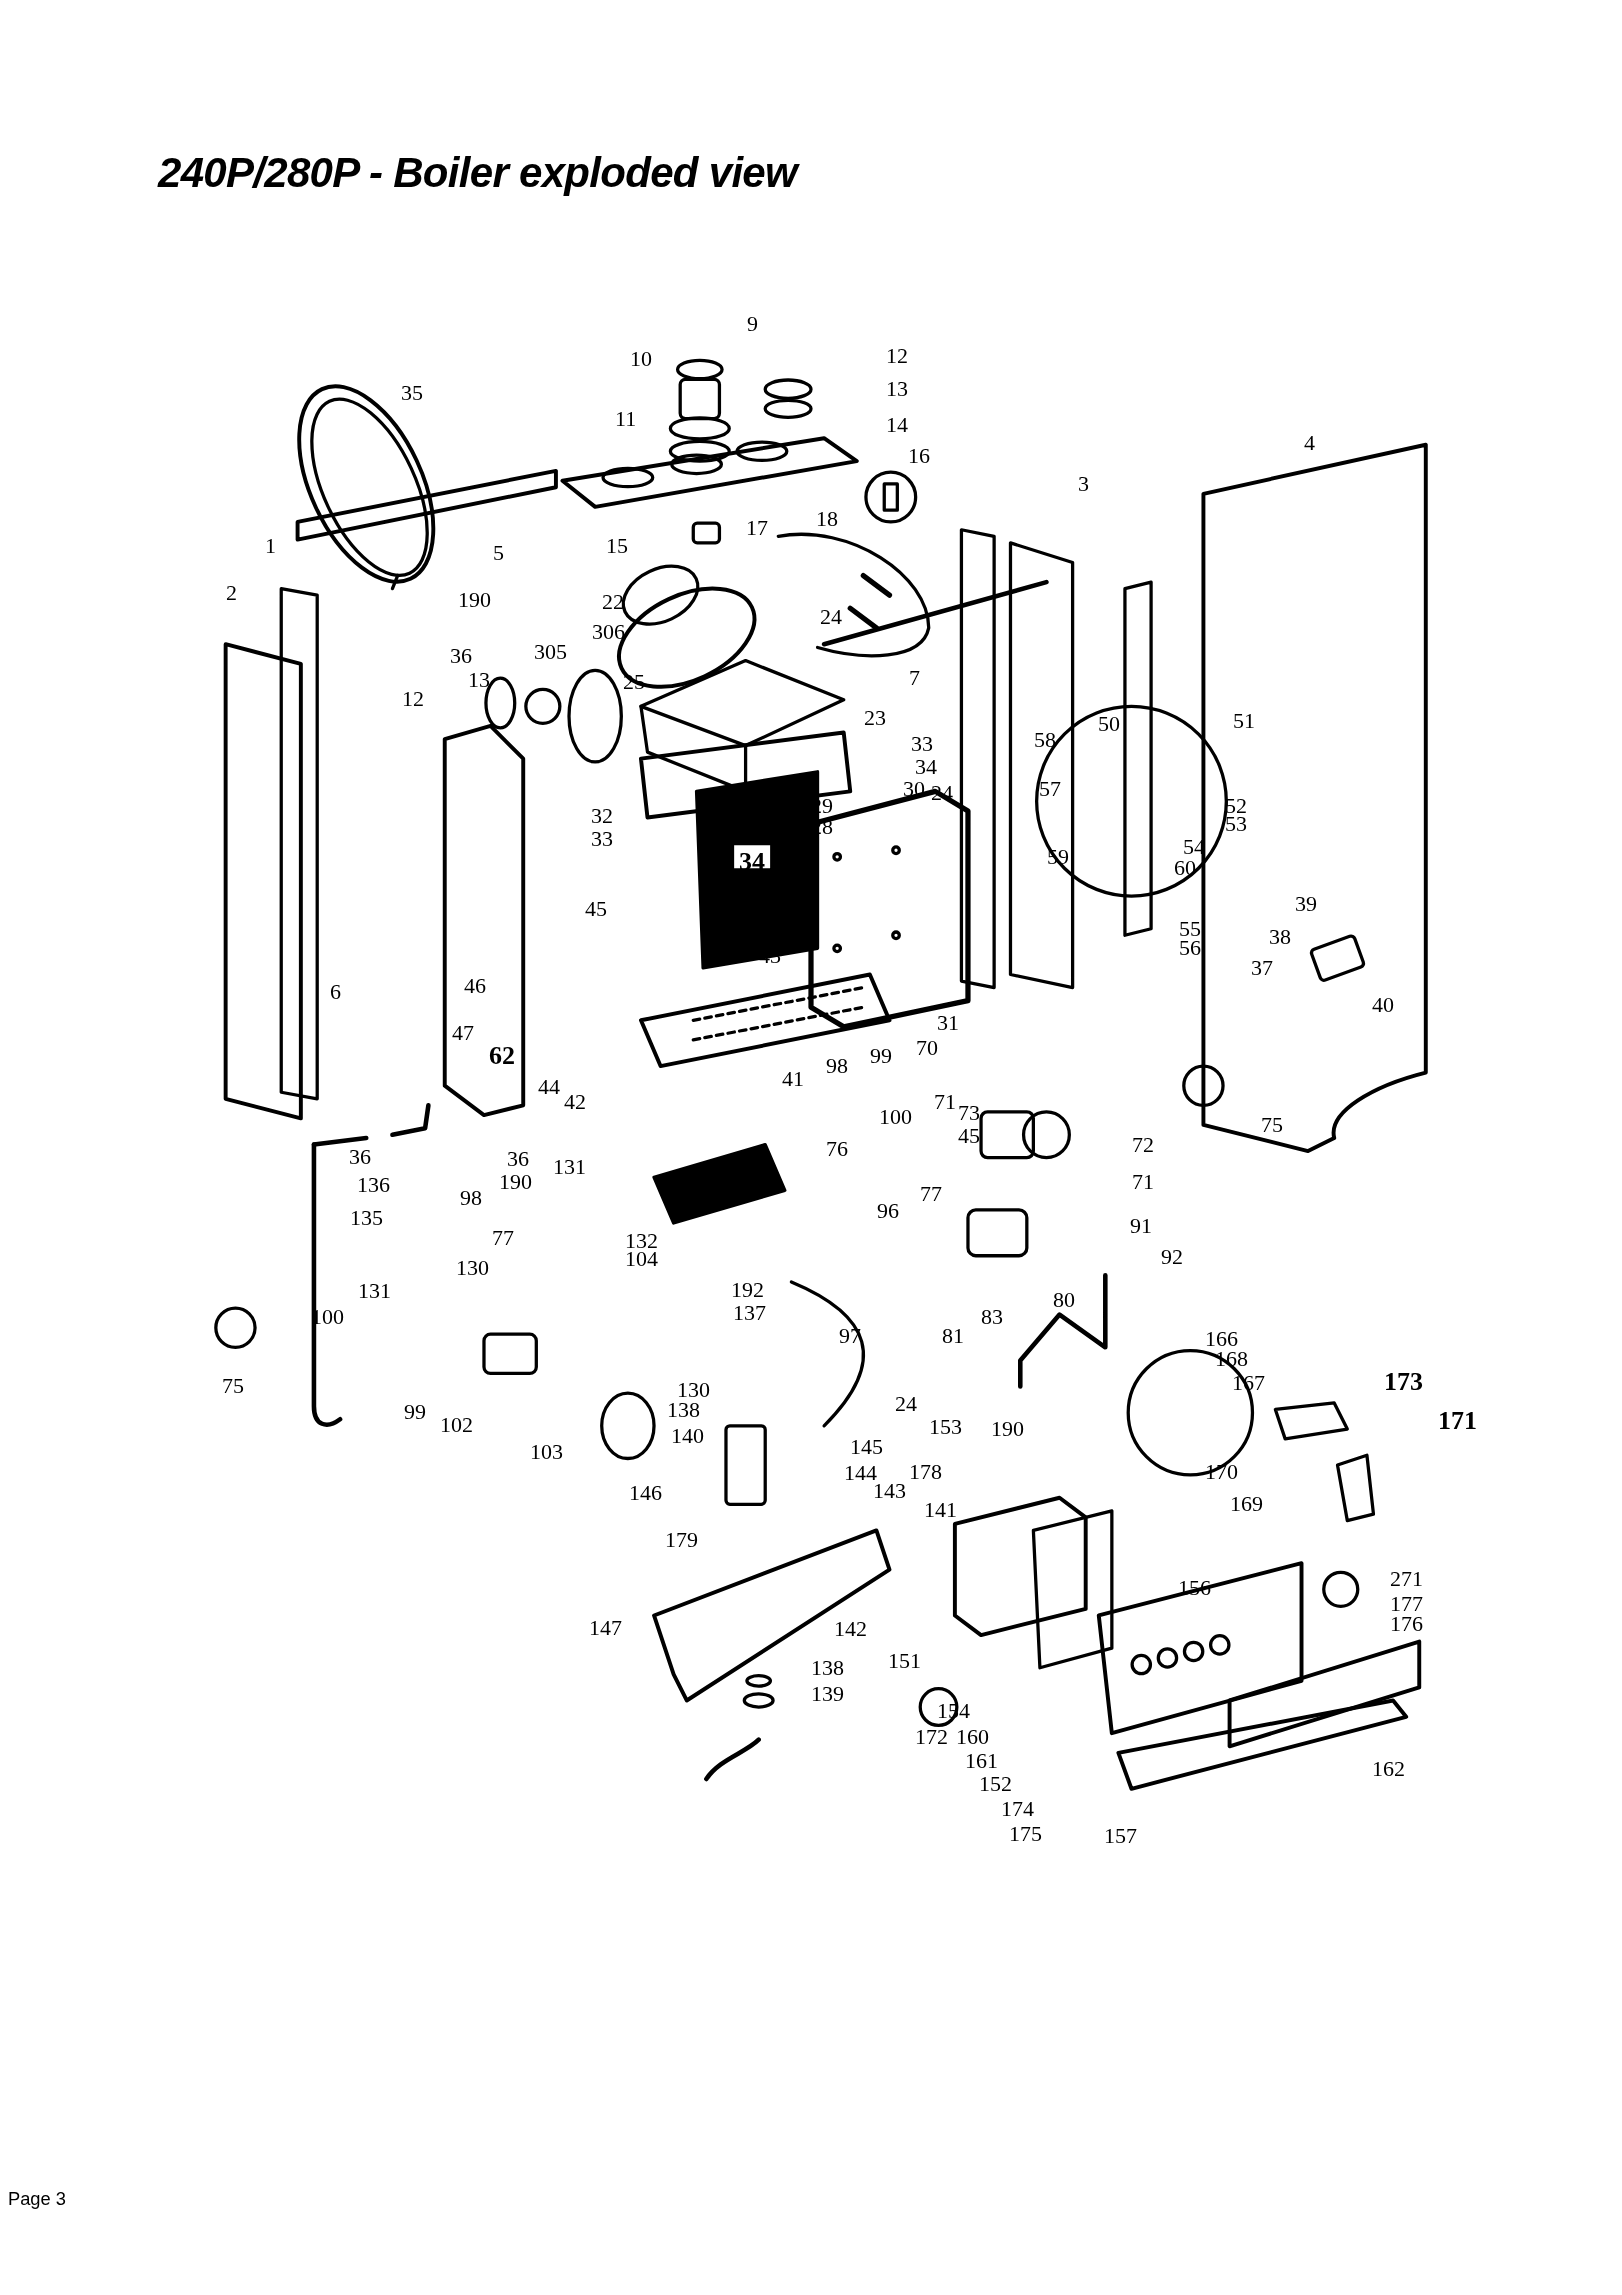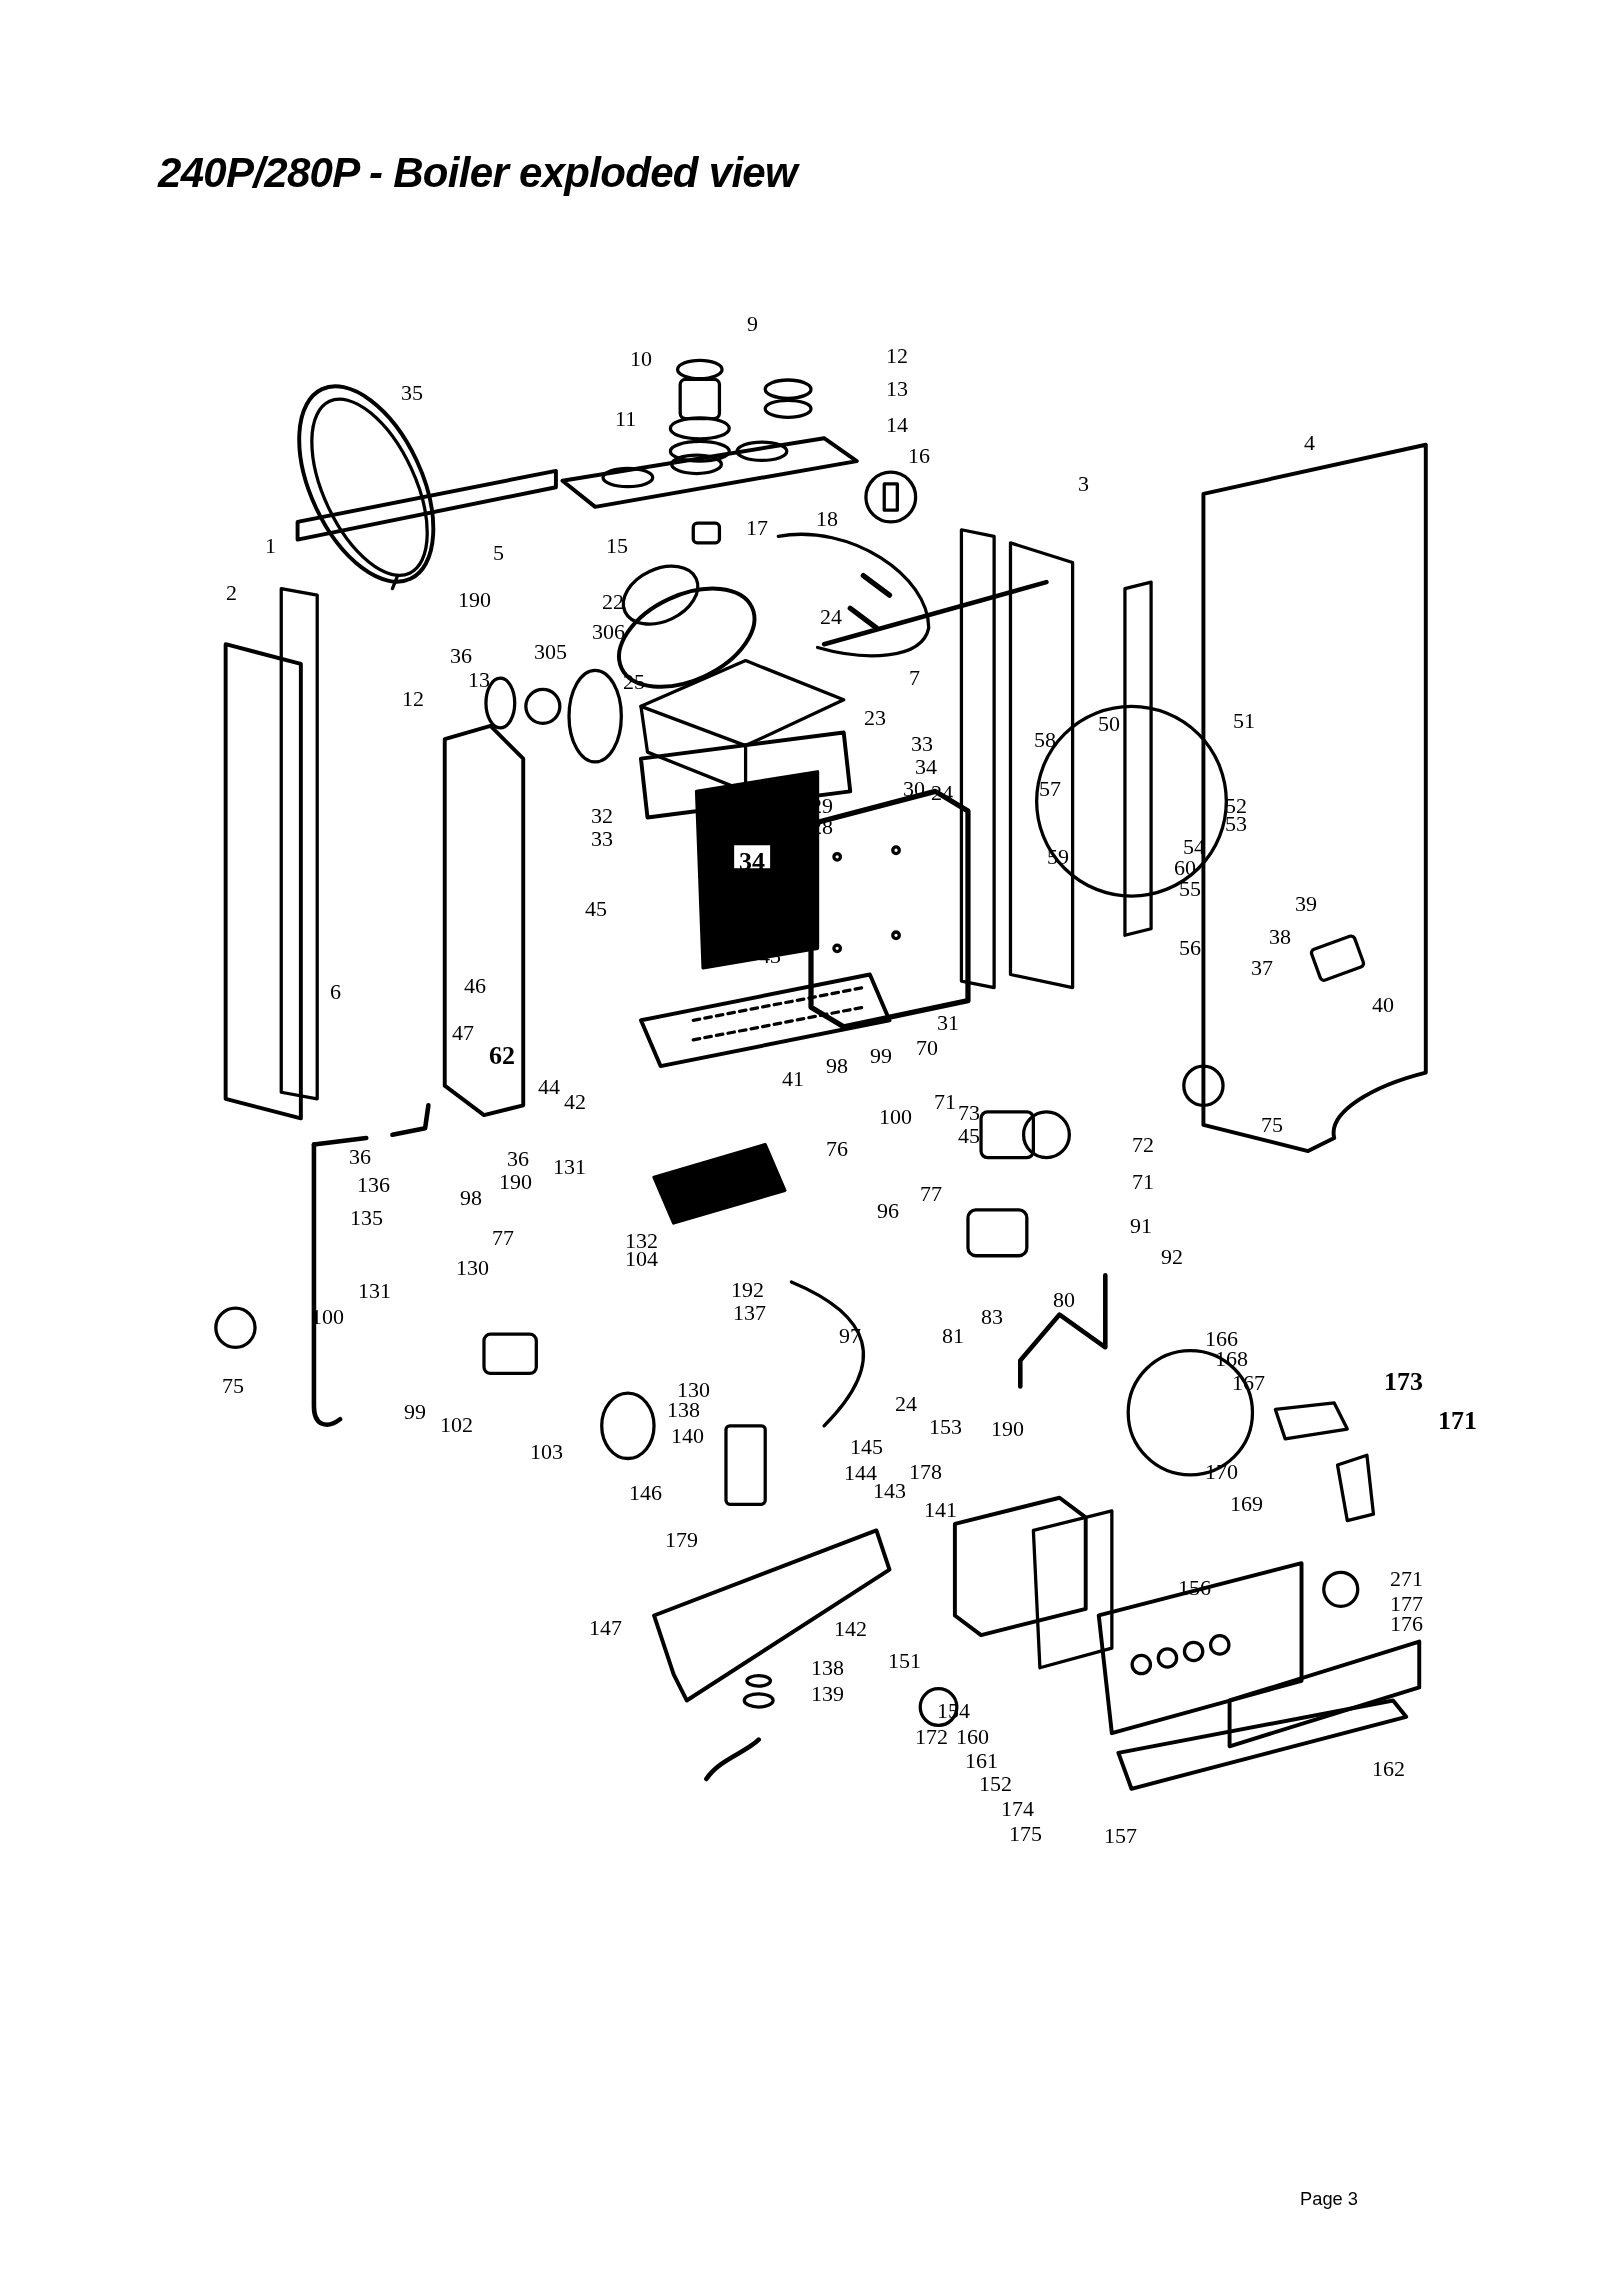--- a/index.html
+++ b/index.html
@@ -6,21 +6,21 @@
   body { width: 1622px; height: 2295px; position: relative; overflow: hidden;
          font-family: "Liberation Sans", sans-serif; color: #000; }
   .page-title { position: absolute; left: 158px; top: 149px; margin: 0;
                 font-family: "Liberation Sans", sans-serif; font-weight: bold; font-style: italic;
                 font-size: 42px; letter-spacing: -0.7px; color: #000; }
   .diagram { position: absolute; left: 0; top: 0; width: 1622px; height: 2295px; }
   .diagram svg { position: absolute; left: 0; top: 0; }
   .callout { position: absolute; font-family: "Liberation Serif", serif; font-size: 22px;
              line-height: 1; color: #000; white-space: nowrap; }
   .callout.big { font-size: 26px; font-weight: bold; }
-  .footer { position: absolute; left: 16px; width: 1342px; top: 2188px; text-align: right;
+  .footer { position: absolute; left: 8px; width: 1342px; top: 2188px; text-align: left;
             font-family: "Liberation Sans", sans-serif; font-size: 18.3px; color: #000; }
 </style>
 </head>
 <body>
 
 <h1 class="page-title">240P/280P - Boiler exploded view</h1>
 
 <div class="diagram">
   <svg width="1622" height="2295" viewBox="0 0 2480 3509" fill="none" stroke="#000" stroke-width="5" stroke-linecap="round" stroke-linejoin="round">
 
@@ -296,21 +296,21 @@
   <span class="callout" style="left:1098px;top:713px">50</span>
   <span class="callout" style="left:1233px;top:710px">51</span>
   <span class="callout" style="left:1034px;top:729px">58</span>
   <span class="callout" style="left:1039px;top:778px">57</span>
   <span class="callout" style="left:1225px;top:795px">52</span>
   <span class="callout" style="left:1225px;top:813px">53</span>
   <span class="callout" style="left:1183px;top:836px">54</span>
   <span class="callout" style="left:1047px;top:846px">59</span>
   <span class="callout" style="left:1174px;top:857px">60</span>
   <span class="callout" style="left:1295px;top:893px">39</span>
-  <span class="callout" style="left:1179px;top:878px">55</span>
+  <span class="callout" style="left:1179px;top:918px">55</span>
   <span class="callout" style="left:1179px;top:937px">56</span>
   <span class="callout" style="left:1269px;top:926px">38</span>
   <span class="callout" style="left:1251px;top:957px">37</span>
   <span class="callout" style="left:1372px;top:994px">40</span>
 </div>
 
 <div class="footer">Page 3</div>
 
 
 </body></html>

